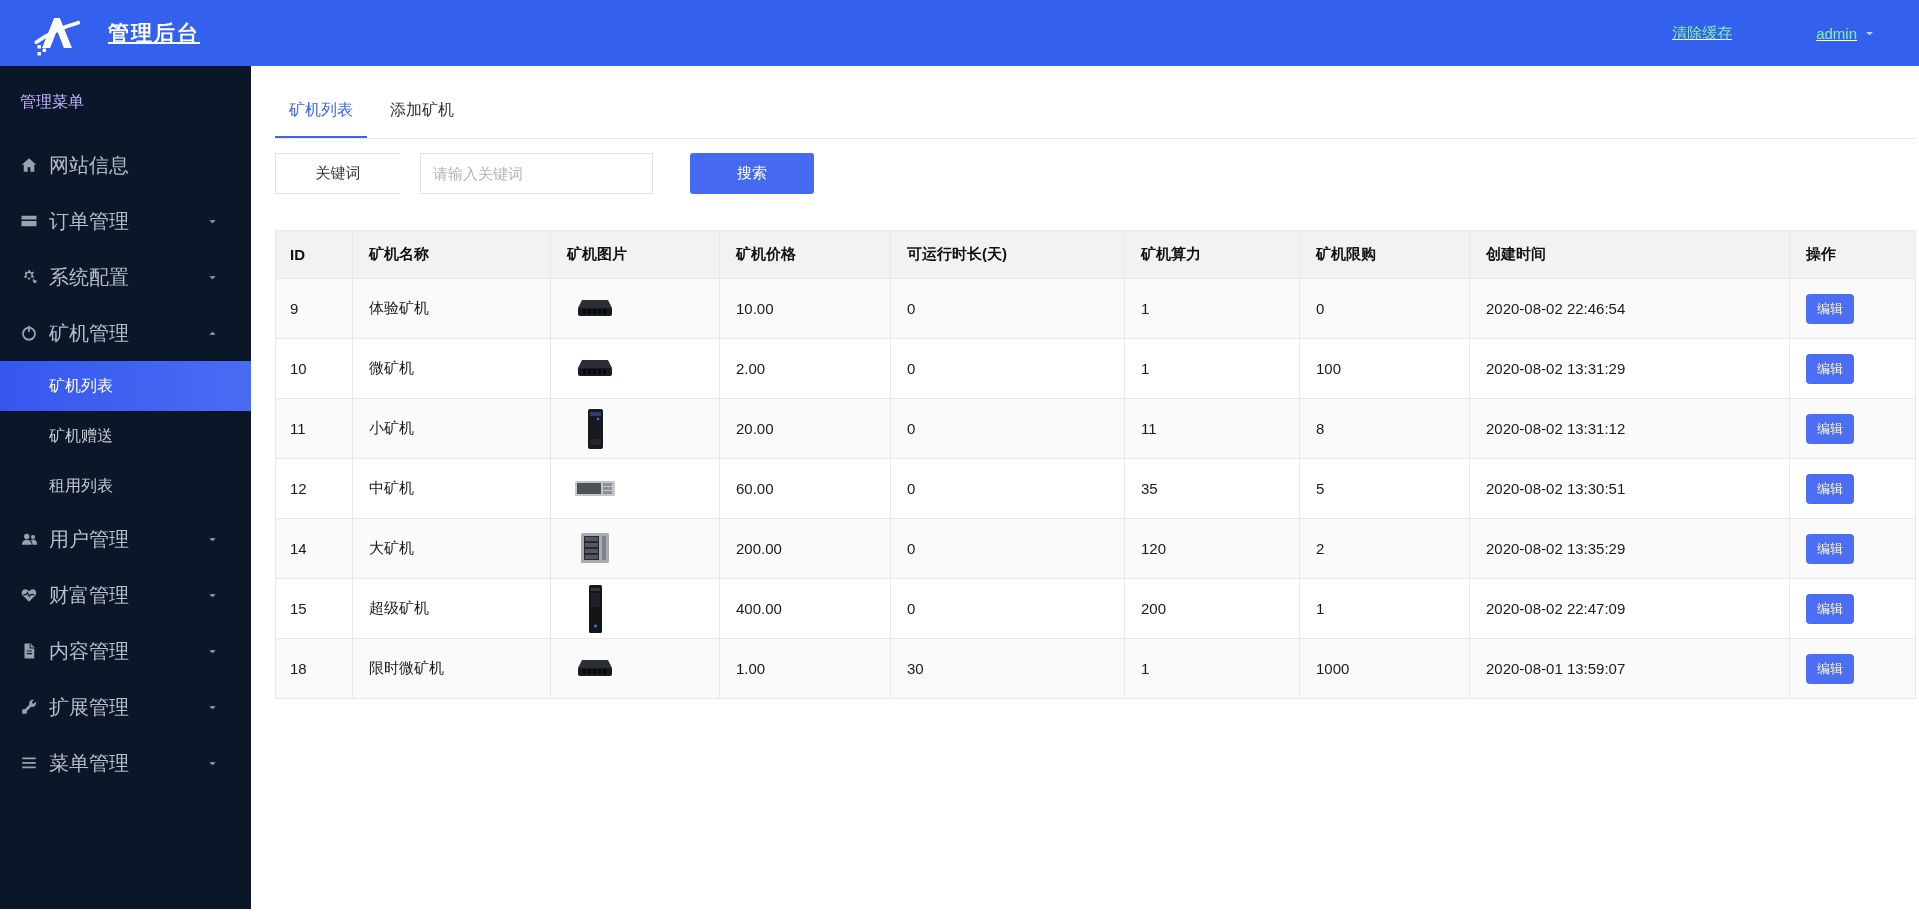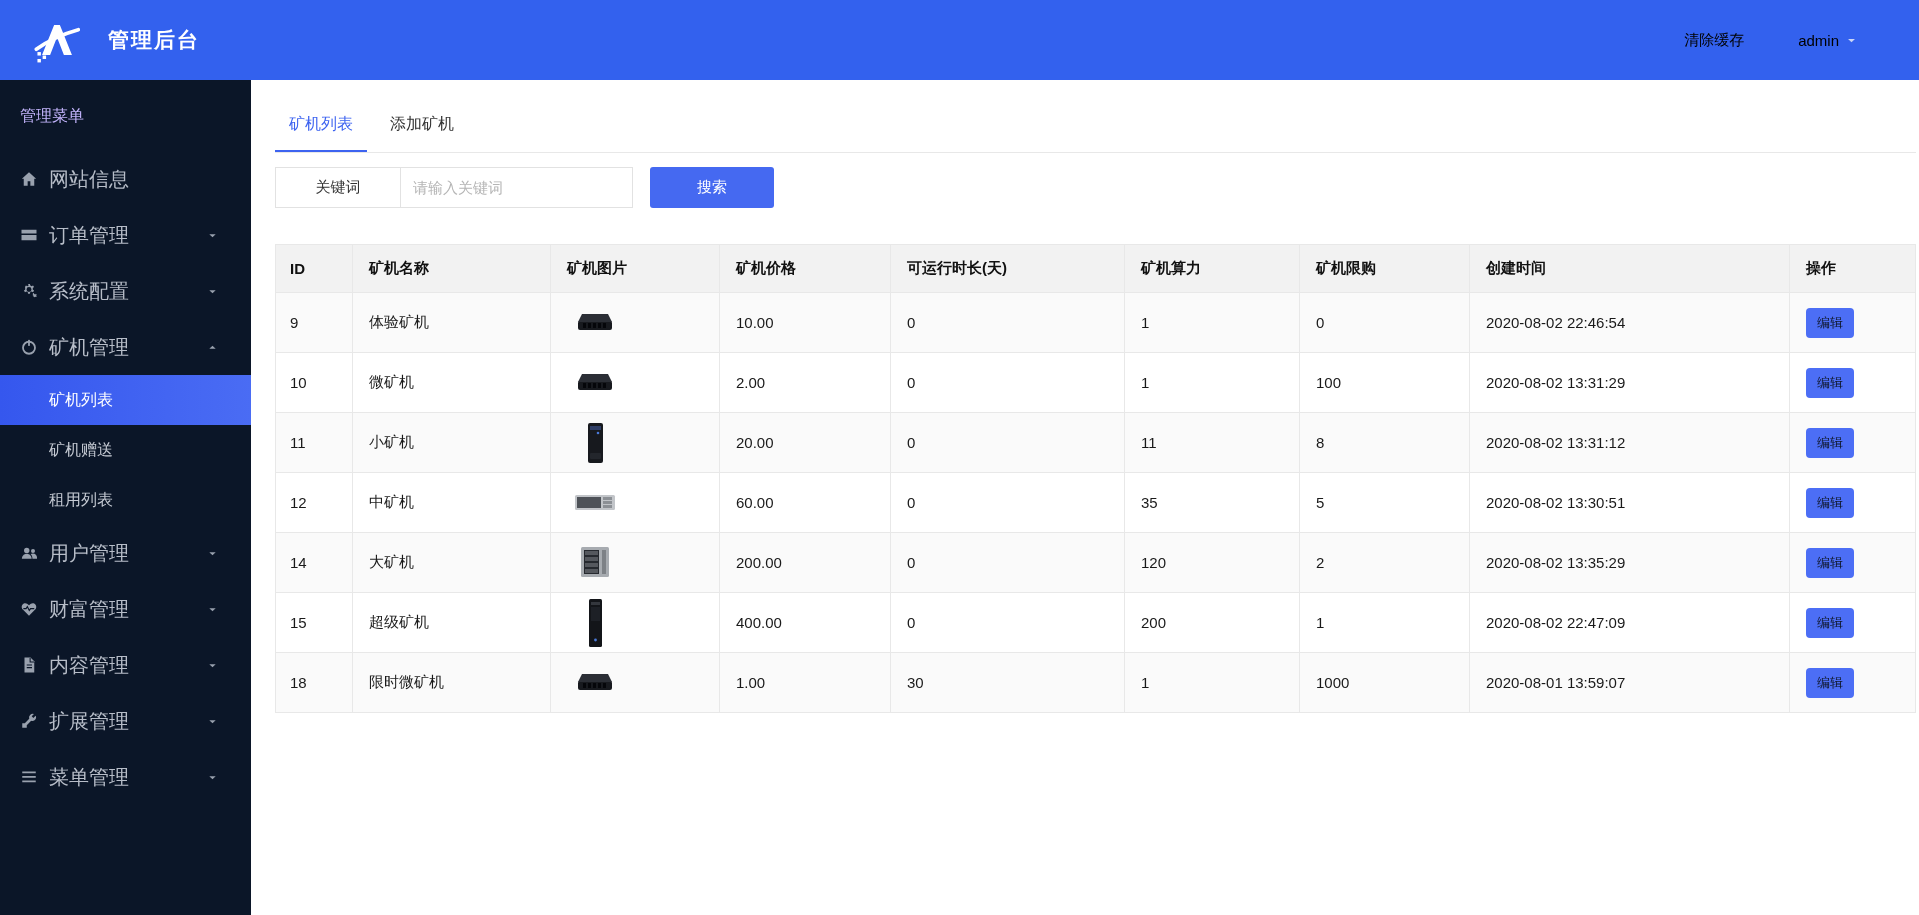--- a/index.html
+++ b/index.html
@@ -5,26 +5,26 @@
   :root{
     --header-bg:#3361EE; --sidebar-bg:#0B1628; --accent:#3D63F0;
     --active-bg:#3E63F0; --button-bg:#4569F1; --edit-bg:#4C6EF5;
     --thead-bg:#F2F2F2; --footer-bg:#EBEBEB; --border:#E8E8E8;
   }
   *{box-sizing:border-box; margin:0; padding:0;}
   html,body{width:1919px; height:915px; overflow:hidden;}
   body{font-family:"Liberation Sans","DejaVu Sans",sans-serif; background:#fff; color:#1a1a1a;}
 
   
-  .topbar{height:80px; background:var(--header-bg); display:flex; color:#fff;}
+  .topbar{height:66px; background:var(--header-bg); display:flex; color:#fff;text-decoration:underline;}
   .brand{display:flex; align-items:center; padding-left:34px; width:251px; flex:0 0 auto;}
   .brand .logo{width:46px; height:46px; display:inline-flex;}
   .brand .logo svg{width:100%; height:100%;}
   .brand-title{font-size:21px; font-weight:bold; letter-spacing:2px; margin-left:28px; white-space:nowrap;}
-  .topbar-right{margin-left:auto; display:flex; align-items:center; gap:54px; padding-right:62px; color:#000000; font-size:15px;}
+  .topbar-right{margin-left:auto; display:flex; align-items:center; gap:84px; padding-right:44px; color:#86efac; font-size:15px;}
   .top-link{cursor:pointer;}
   .user-menu{display:flex; align-items:center; gap:7px; cursor:pointer;}
   .user-menu .icon{display:inline-flex; width:11px; height:11px;}
   .user-menu .icon svg{width:100%; height:100%; fill:#CBD6F6;}
 
   
   .layout{display:flex; height:843px;}
   .sidebar{width:251px; flex:0 0 auto; background:var(--sidebar-bg); overflow:hidden;}
   .side-section-title{color:#c4b5fd; font-size:16px; padding:26px 20px 24px 20px;}
   .side-item{height:56px; display:flex; align-items:center; padding:0 22px 0 20px; color:#B7BDC8; font-size:20px; cursor:pointer;}
@@ -35,37 +35,37 @@
   .sub-item.active{background:linear-gradient(90deg,#3557EE,#4A6CF4); color:#fff;}
 
   .main{flex:1 1 auto; display:flex; flex-direction:column; background:#fff; padding:0 4px 0 24px;}
 
   
   .tabbar{display:flex; padding-top:24px; border-bottom:1px solid var(--border);}
   .tab{font-size:16px; padding:10px 14px 15px 14px; margin-right:9px; color:#333; cursor:pointer; border-bottom:2px solid transparent;}
   .tab.active{color:var(--accent); border-bottom-color:var(--accent);}
 
   
-  .search-row{display:flex; align-items:center; margin-top:14px; height:41px;}
+  .search-row{display:flex; align-items:center; margin-top:14px; height:41px;gap:20px;}
   .addon{height:41px; min-width:125px; display:flex; align-items:center; justify-content:center; border:1px solid #E2E2E2; border-right:none; background:#fff; font-size:15px; color:#333; padding:0 20px;}
   .search-input{height:41px; width:233px; border:1px solid #E2E2E2; padding:0 12px; font-size:15px; color:#333; outline:none; font-family:inherit;}
   .search-input::placeholder{color:#B5B5B5;}
   .search-btn{height:41px; width:124px; margin-left:17px; background:var(--button-bg); color:#fff; border:none; font-size:15px; border-radius:3px; cursor:pointer; font-family:inherit;}
 
   
   .table-wrap{margin-top:36px;}
   table{border-collapse:collapse; table-layout:fixed; width:1640px; font-size:15px;}
   th,td{border:1px solid var(--border); text-align:left; padding-left:16px; padding-right:8px; overflow:hidden; white-space:nowrap;}
   th{background:var(--thead-bg); height:48px; font-weight:bold; color:#111; font-size:15px;}
   td{height:60px; color:#1a1a1a;}
   th:first-child,td:first-child{padding-left:14px;}
   tbody tr:nth-child(odd) td{background:#FAFAFA;}
   .machine{display:inline-flex; width:56px; height:52px; vertical-align:middle;}
   .machine svg{width:100%; height:100%;}
-  .edit-btn{display:inline-block; background:var(--edit-bg); color:#0f172a; font-size:13px; padding:6px 11px; border:none; border-radius:4px; cursor:pointer; font-family:inherit;}
+  .edit-btn{display:inline-block; background:var(--edit-bg); color:#fef9c3; font-size:13px; padding:6px 11px; border:none; border-radius:4px; cursor:pointer; font-family:inherit;}
 
   
   .spacer{flex:1 1 auto;}
   .footer{height:52px; background:var(--footer-bg); display:flex; align-items:center; padding-left:20px; font-size:15px; color:#333; margin:0 -4px 0 -24px; padding-left:44px;}
 </style>
 </head>
 <body>
 
 <header class="topbar">
   <div class="brand">

